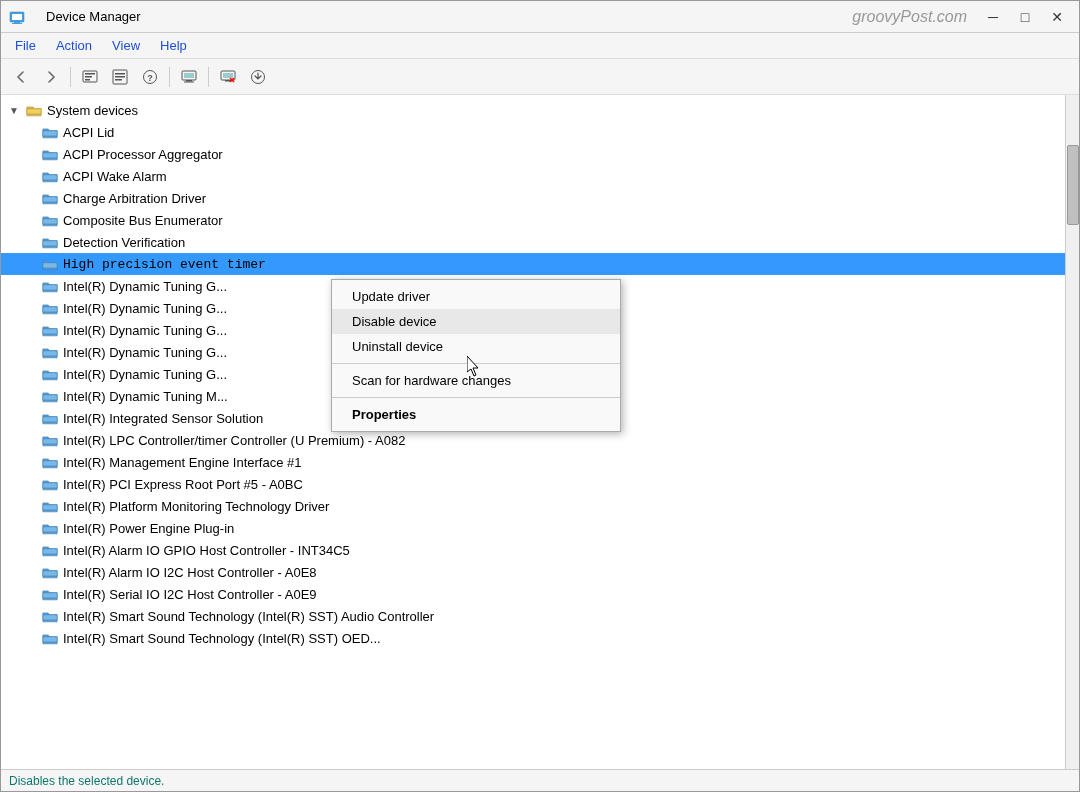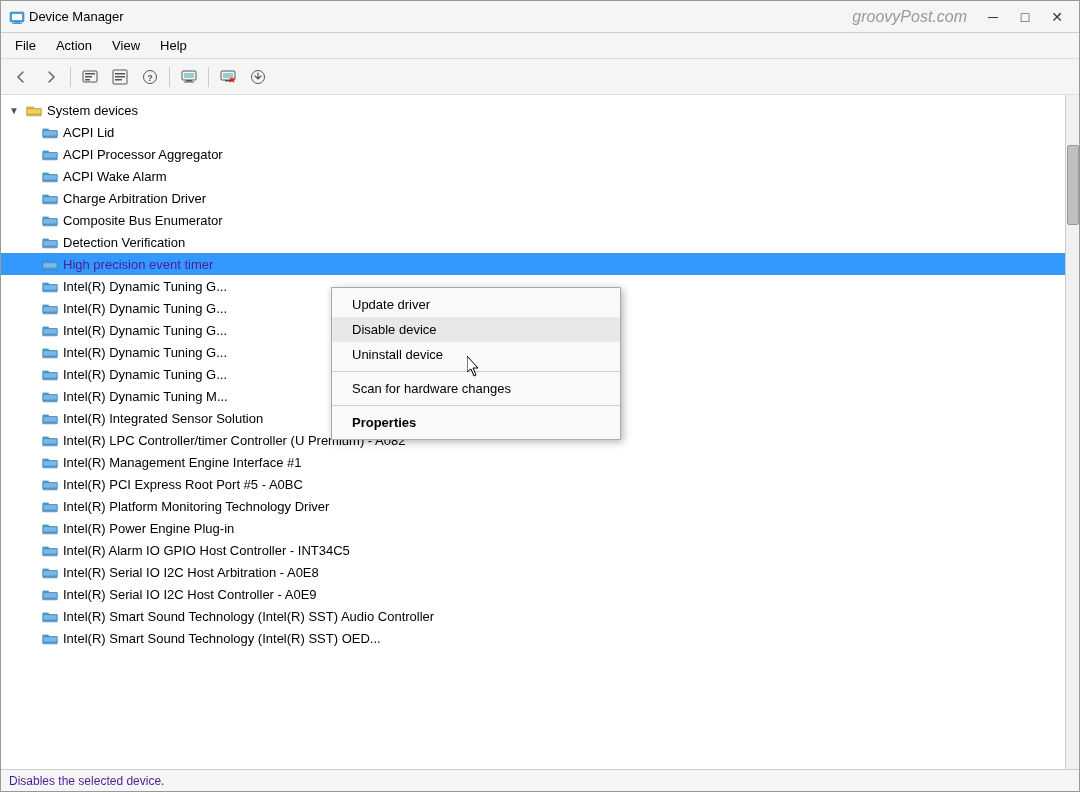--- a/index.html
+++ b/index.html
@@ -30,21 +30,21 @@
       display: flex;
       align-items: center;
       padding: 0 8px;
       border-bottom: 1px solid #ccc;
       justify-content: space-between;
     }
 
     .title-bar-left {
       display: flex;
       align-items: center;
-      gap: 4px;
+      gap: 21px;
     }
 
     .title-bar-icon {
       width: 16px;
       height: 16px;
     }
 
     .title-bar-title {
       font-size: 13px;
       color: #000;
@@ -88,21 +88,21 @@
       border-bottom: 1px solid #ddd;
       gap: 0;
     }
 
     .menu-item {
       padding: 10px 10px;
       cursor: pointer;
       height: 22px;
       display: flex;
       align-items: center;
-      color: #000000;
+      color: #1d4ed8;
       font-size: 13px;
     }
 
     
     .toolbar {
       background: #f5f5f5;
       height: 36px;
       display: flex;
       align-items: center;
       padding: 0 6px;
@@ -171,21 +171,22 @@
       padding: 1px 0;
       padding-left: 8px;
       height: 22px;
       cursor: pointer;
       white-space: nowrap;
       font-size: 13px;
     }
 
     .tree-item.selected {
       background: #3399ff;
-      color: #4c1d95;
+      color: #000000;
+      font-family: Liberation Mono, monospace;
     }
 
     .tree-item .expand-icon {
       width: 16px;
       font-size: 10px;
       color: #555;
       flex-shrink: 0;
     }
 
     .tree-item.selected .expand-icon { color: white; }
@@ -214,35 +215,34 @@
 
     
     .status-bar {
       height: 22px;
       background: #f5f5f5;
       border-top: 1px solid #ccc;
       display: flex;
       align-items: center;
       padding: 0 8px;
       font-size: 12px;
-      color: #4c1d95;
+      color: #0f766e;
     }
 
     
     .context-menu {
       position: absolute;
       top: 278px;
       left: 330px;
       background: #f9f9f9;
       border: 1px solid #aaa;
       box-shadow: 2px 2px 8px rgba(0,0,0,0.3);
       width: 290px;
       z-index: 100;
       padding: 4px 0;
-      margin-top: 8px;
     }
 
     .ctx-item {
       padding: 5px 20px;
       cursor: pointer;
       font-size: 13px;
       color: #000;
       display: block;
       white-space: nowrap;
     }
@@ -583,21 +583,21 @@
       </div>
 
       <div class="tree-item indent1">
         <span class="expand-icon"> </span>
         <span class="folder-icon">
           <svg class="folder-svg" viewBox="0 0 18 14">
               <path d="M1 3h6l1.5 2H17v8H1z" fill="#5a9fd4" stroke="#3a7fb4" stroke-width="0.7"></path>
               <path d="M1 5h16v6H1z" fill="#7ab8e8" stroke="#3a7fb4" stroke-width="0.7"></path>
             </svg>
         </span>
-        <span class="tree-item-text">Intel(R) Serial IO I2C Host Arbitration - A0E8</span>
+        <span class="tree-item-text">Intel(R) Alarm IO I2C Host Controller - A0E8</span>
       </div>
 
       <div class="tree-item indent1">
         <span class="expand-icon"> </span>
         <span class="folder-icon">
           <svg class="folder-svg" viewBox="0 0 18 14">
               <path d="M1 3h6l1.5 2H17v8H1z" fill="#5a9fd4" stroke="#3a7fb4" stroke-width="0.7"></path>
               <path d="M1 5h16v6H1z" fill="#7ab8e8" stroke="#3a7fb4" stroke-width="0.7"></path>
             </svg>
         </span>

